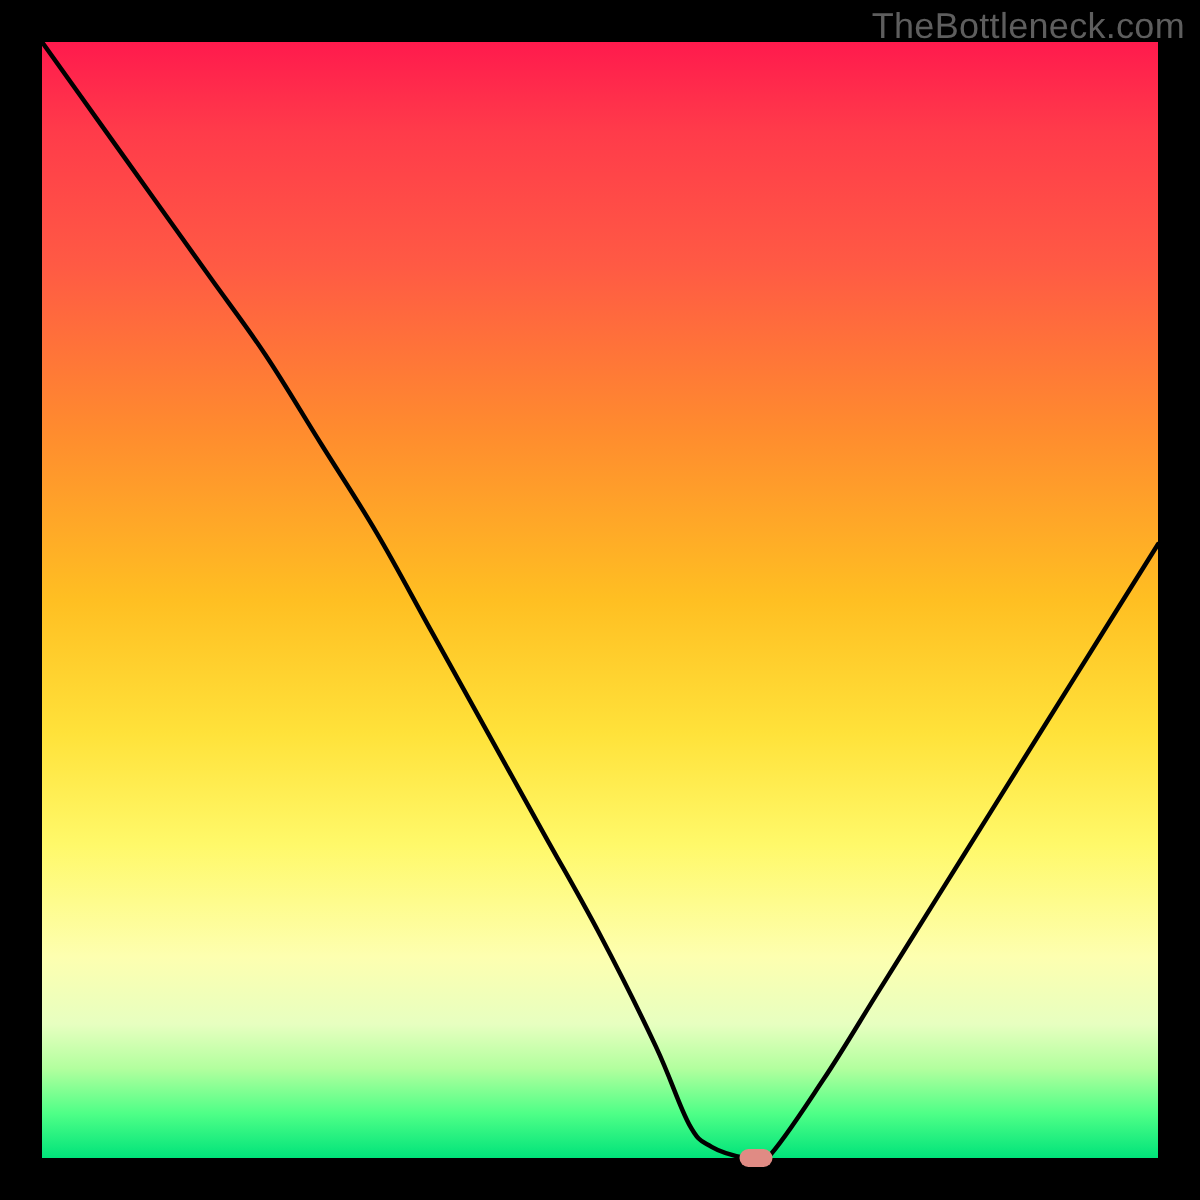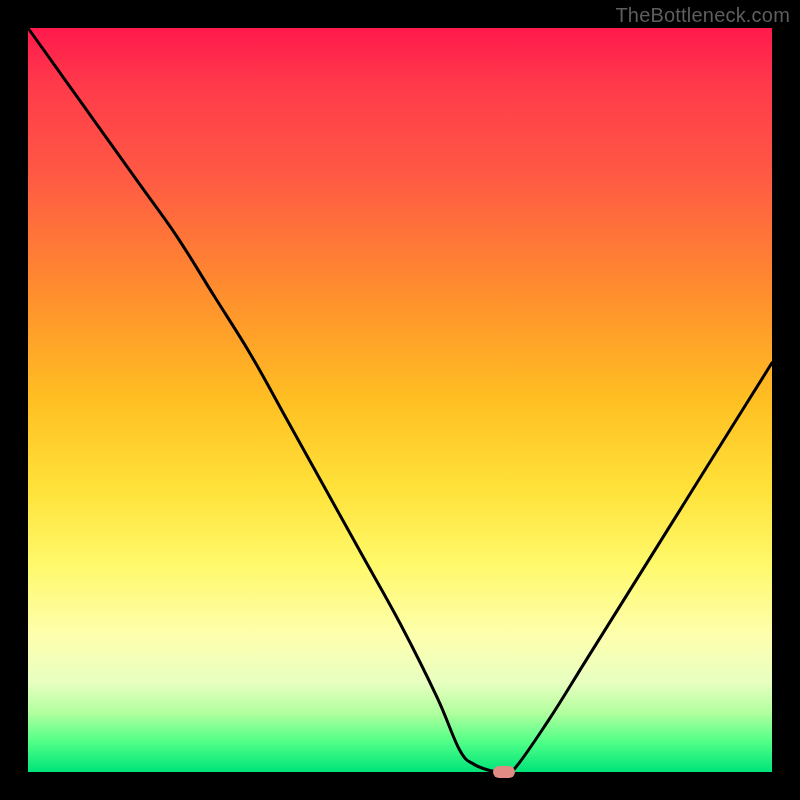--- a/index.html
+++ b/index.html
@@ -40,21 +40,21 @@
       #b2ff9e 92%,
       #4fff87 96%,
       #00e37a 100%
     );
   }
   .watermark {
     position: absolute;
     top: 4px;
     right: 10px;
     color: #5e5e5e;
-    font-size: 20px;
+    font-size: 24px;
     font-weight: 500;
     letter-spacing: 0.2px;
     user-select: none;
   }
   svg.curve {
     position: absolute;
     left: 0;
     top: 0;
     width: 744px;
     height: 744px;

